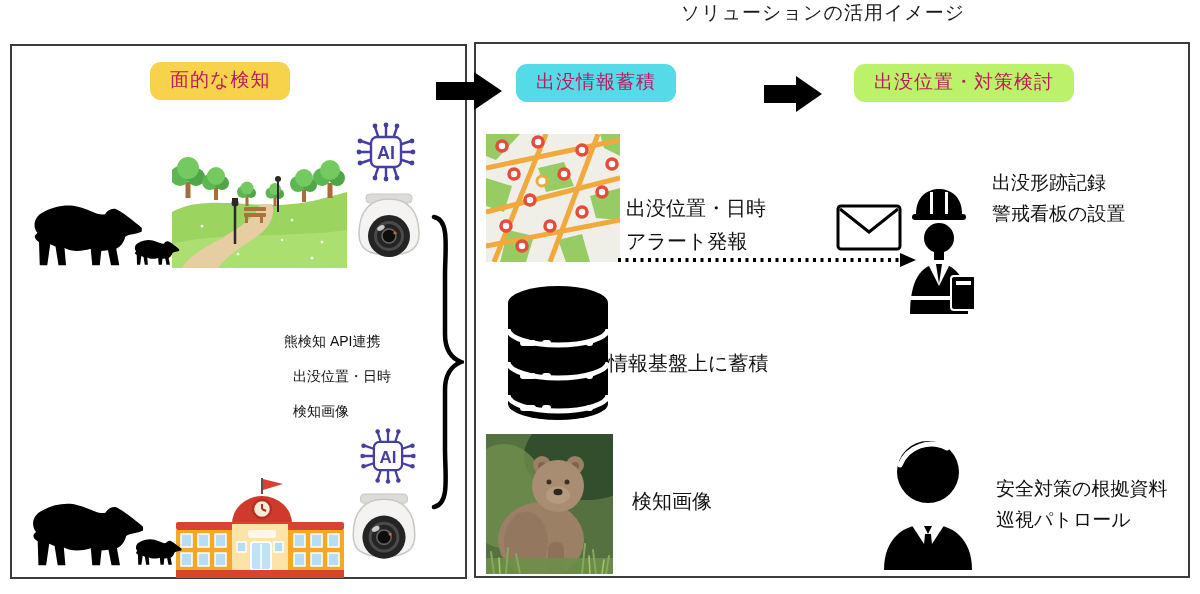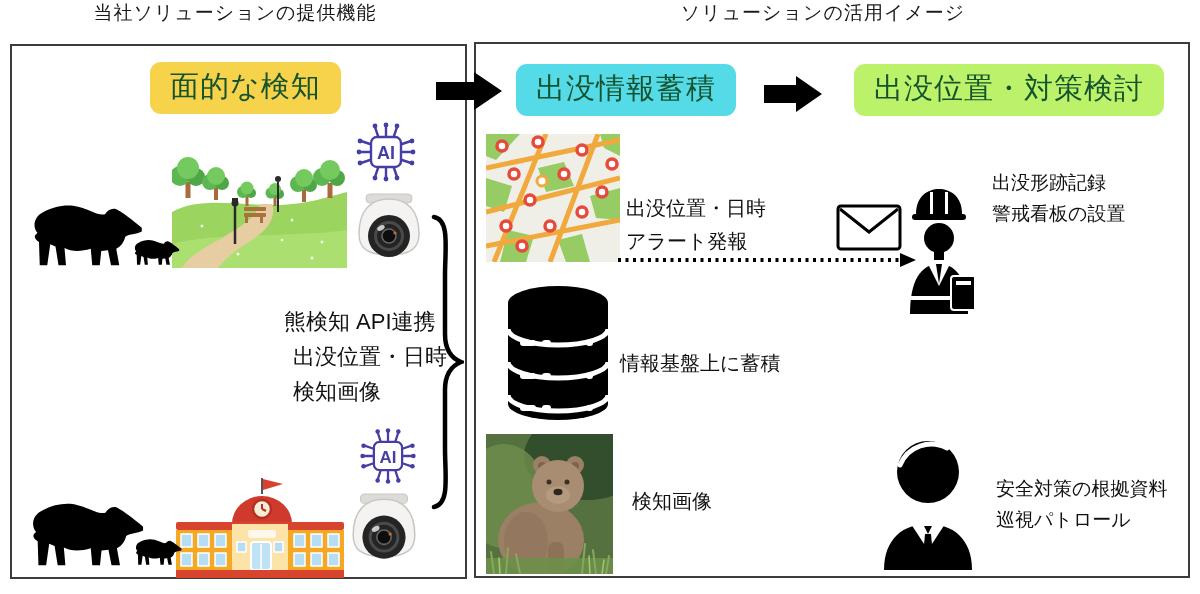--- a/index.html
+++ b/index.html
@@ -5,37 +5,36 @@
   :root{
     --highlight-yellow:#f7d24b; --highlight-cyan:#55dae8; --highlight-green:#bcf26a;
     --ai-purple:#453fa3; --flow-arrow:#000000; --panel-border:#3c3c3c;
   }
   *{margin:0;padding:0;box-sizing:border-box;}
   body{background:#fff;font-family:"Liberation Sans","DejaVu Sans",sans-serif;color:#111;}
   .stage{position:relative;width:1200px;height:594px;background:#fff;overflow:hidden;}
   .abs{position:absolute;}
   .section-label{font-size:19px;text-align:center;color:#1a1a1a;letter-spacing:1px;}
   .panel{position:absolute;border:2px solid var(--panel-border);background:#fff;}
-  .hl{position:absolute;font-size:29px;padding:5px 20px 7px;border-radius:11px;color:#14532d;white-space:nowrap;letter-spacing:1px;}
+  .hl{position:absolute;font-size:19px;padding:5px 20px 7px;border-radius:11px;color:#be185d;white-space:nowrap;letter-spacing:1px;}
   .hl-yellow{background:var(--highlight-yellow);}
   .hl-cyan{background:var(--highlight-cyan);}
   .hl-green{background:var(--highlight-green);}
-  .txt{position:absolute;font-size:22px;line-height:35px;color:#111;white-space:nowrap;}
+  .txt{position:absolute;font-size:14px;line-height:35px;color:#111;white-space:nowrap;margin-top:20px;}
   .txt .ind{padding-left:9px;}
   .cap{position:absolute;font-size:20px;color:#111;white-space:nowrap;}
   .cap2{line-height:33px;}
   .small-lines{font-size:19px;line-height:30.5px;}
   svg{display:block;}
 </style>
 </head>
 <body>
 
 <div class="stage">
 
-  <div class="abs section-label" style="left:0;top:7;width:470px;">当社ソリューションの提供機能</div>
   <div class="abs section-label" style="left:465px;top:9;width:716px;">ソリューションの活用イメージ</div>
 
   <div class="panel" style="left:10px;top:44px;width:457px;height:535px;">
 
     <div class="hl hl-yellow" style="left:138px;top:16px;">面的な検知</div>
 
     <div class="abs" style="left:160px;top:104px;">
       <svg width="175" height="118" viewBox="0 0 175 118">
         <rect width="175" height="118" fill="#ffffff"></rect>
         <path d="M0,62 C25,48 60,54 95,55 C130,56 152,48 175,42 L175,118 L0,118 Z" fill="#9bd45f"></path>
@@ -375,21 +374,21 @@
           <rect x="14" y="89" width="16" height="6" rx="3"></rect>
             <rect x="36" y="89" width="9" height="6" rx="3"></rect>
             <rect x="80" y="89" width="7" height="6" rx="3"></rect>
           <rect x="14" y="121" width="16" height="6" rx="3"></rect>
             <rect x="36" y="121" width="9" height="6" rx="3"></rect>
             <rect x="80" y="121" width="7" height="6" rx="3"></rect>
         </g>
       </svg>
     </div>
 
-    <div class="cap" style="left:144px;top:306px;">情報基盤上に蓄積</div>
+    <div class="cap" style="left:132px;top:306px;">情報基盤上に蓄積</div>
 
     <div class="abs" style="left:10px;top:390px;">
       <svg width="127" height="140" viewBox="0 0 127 140">
         <rect width="127" height="140" fill="#55713f"></rect>
         <ellipse cx="100" cy="22" rx="62" ry="44" fill="#2f4a2a" opacity="0.9"></ellipse>
         <ellipse cx="18" cy="62" rx="42" ry="52" fill="#6f8f4e" opacity="0.8"></ellipse>
         <ellipse cx="55" cy="106" rx="43" ry="38" fill="#9b8066"></ellipse>
         <ellipse cx="40" cy="108" rx="22" ry="30" fill="#8d7258" opacity="0.6"></ellipse>
         <circle cx="56" cy="31" r="9" fill="#9b8066"></circle>
           <circle cx="89" cy="31" r="9" fill="#9b8066"></circle>

